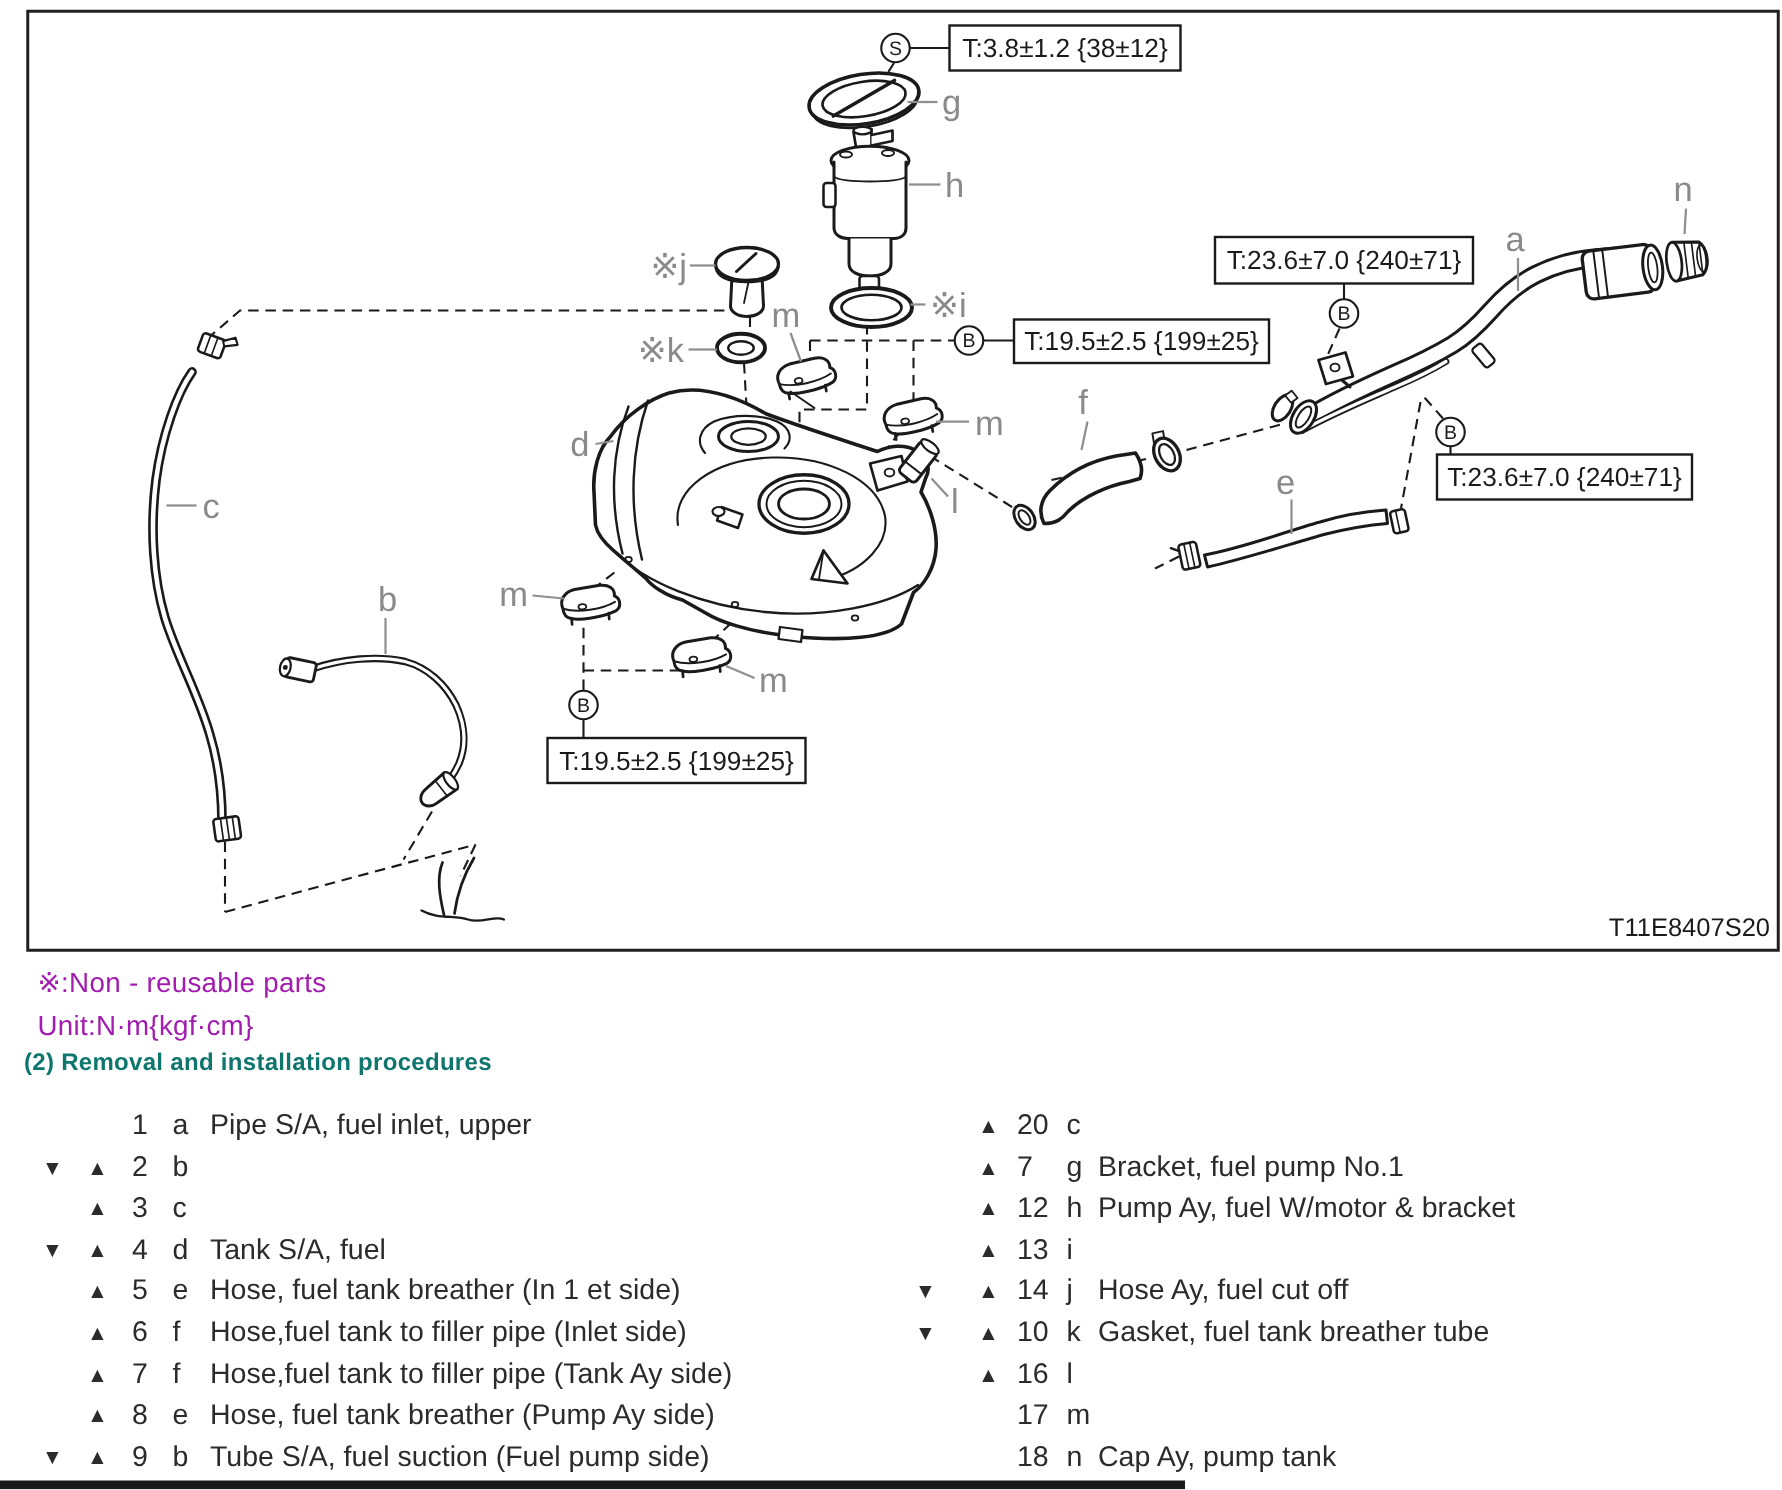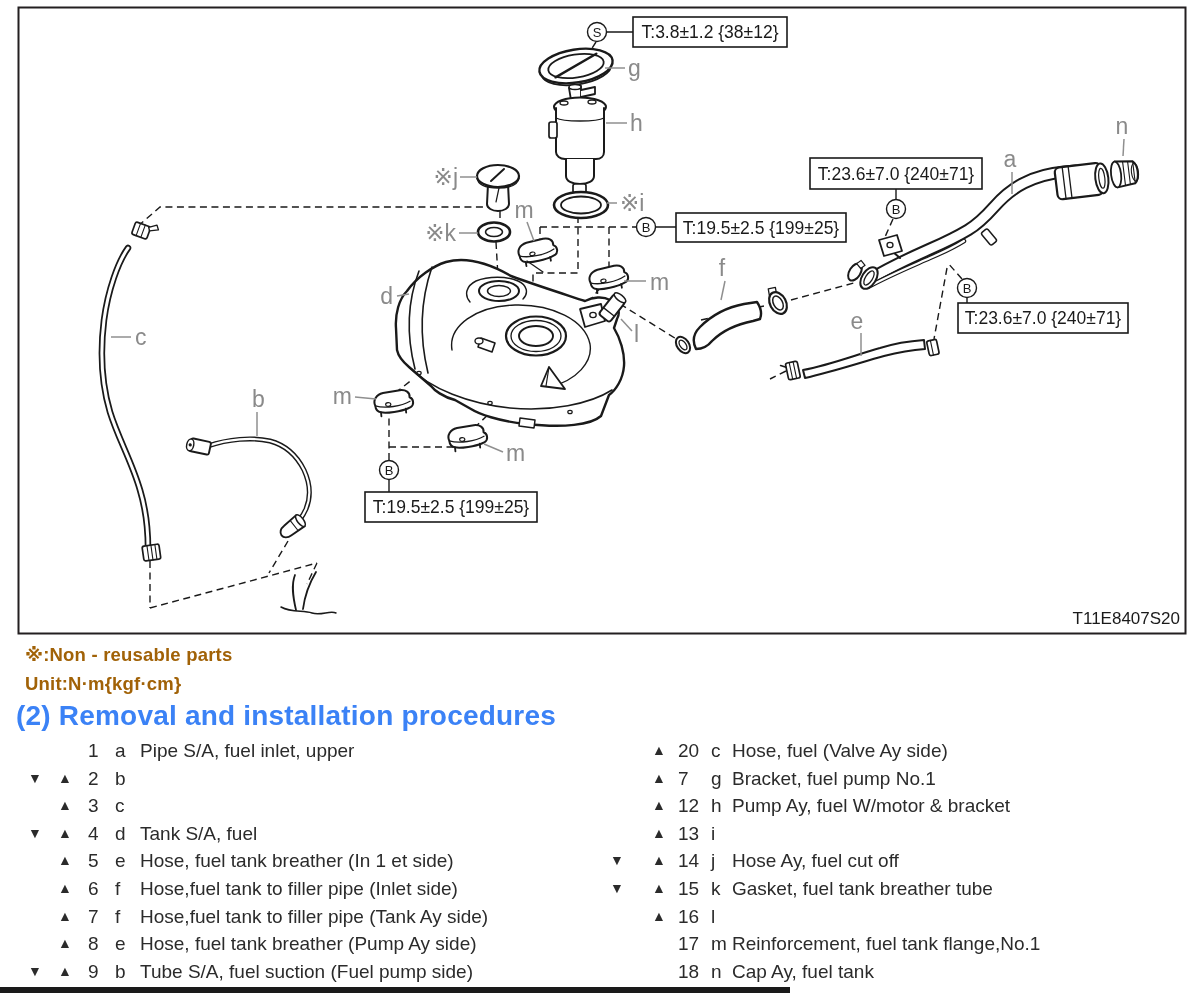--- a/index.html
+++ b/index.html
@@ -1,22 +1,22 @@
 <!DOCTYPE html>
 <html><head>
 <meta charset="utf-8">
 <style>
   html,body{margin:0;padding:0;background:#fff;}
   body{font-family:"Liberation Sans","DejaVu Sans",sans-serif;color:#2b2b2b;}
   #page{position:relative;width:1188px;height:993px;background:#fff;overflow:hidden;}
   svg text{font-family:"Liberation Sans","DejaVu Sans",sans-serif;}
-  .note{position:absolute;left:25px;font-size:18.5px;color:#a16207;letter-spacing:.2px;font-weight:bold;}
+  .note{position:absolute;left:25px;font-size:18.5px;color:#a21caf;letter-spacing:.2px;}
   #note1{top:644px;}
   #note2{top:673px;}
-  .heading{position:absolute;left:16px;top:700px;font-size:28px;font-weight:bold;color:#3b82f6;letter-spacing:.2px;}
+  .heading{position:absolute;left:16px;top:700px;font-size:16px;font-weight:bold;color:#0f766e;letter-spacing:.2px;}
   .plist{position:absolute;top:737px;width:575px;}
   #plist-left{left:28px;}
   #plist-right{left:610px;}
   .prow{display:grid;height:27.6px;line-height:27.6px;font-size:19px;color:#2b2b2b;white-space:nowrap;}
   #plist-left .prow{grid-template-columns:30px 30px 27px 25px 1fr;}
   #plist-right .prow{grid-template-columns:42px 26px 33px 21px 1fr;}
   .tri{font-size:14px;color:#2b2b2b;}
   .num{}
   .key{}
   .desc{}
@@ -372,21 +372,20 @@
         <span class="desc">Tube S/A, fuel suction (Fuel pump side)</span>
       </div>
 </div>
 
 <div id="plist-right" class="plist">
   <div class="prow">
         <span class="tri"></span>
         <span class="tri">▲</span>
         <span class="num">20</span>
         <span class="key">c</span>
-        <span class="desc">Hose, fuel (Valve Ay side)</span>
       </div>
   <div class="prow">
         <span class="tri"></span>
         <span class="tri">▲</span>
         <span class="num">7</span>
         <span class="key">g</span>
         <span class="desc">Bracket, fuel pump No.1</span>
       </div>
   <div class="prow">
         <span class="tri"></span>
@@ -404,41 +403,40 @@
   <div class="prow">
         <span class="tri">▼</span>
         <span class="tri">▲</span>
         <span class="num">14</span>
         <span class="key">j</span>
         <span class="desc">Hose Ay, fuel cut off</span>
       </div>
   <div class="prow">
         <span class="tri">▼</span>
         <span class="tri">▲</span>
-        <span class="num">15</span>
+        <span class="num">10</span>
         <span class="key">k</span>
         <span class="desc">Gasket, fuel tank breather tube</span>
       </div>
   <div class="prow">
         <span class="tri"></span>
         <span class="tri">▲</span>
         <span class="num">16</span>
         <span class="key">l</span>
       </div>
   <div class="prow">
         <span class="tri"></span>
         <span class="tri"></span>
         <span class="num">17</span>
         <span class="key">m</span>
-        <span class="desc">Reinforcement, fuel tank flange,No.1</span>
       </div>
   <div class="prow">
         <span class="tri"></span>
         <span class="tri"></span>
         <span class="num">18</span>
         <span class="key">n</span>
-        <span class="desc">Cap Ay, fuel tank</span>
+        <span class="desc">Cap Ay, pump tank</span>
       </div>
 </div>
 
 <div id="bottom-bar"></div>
 
 </div>
 
 </body></html>

